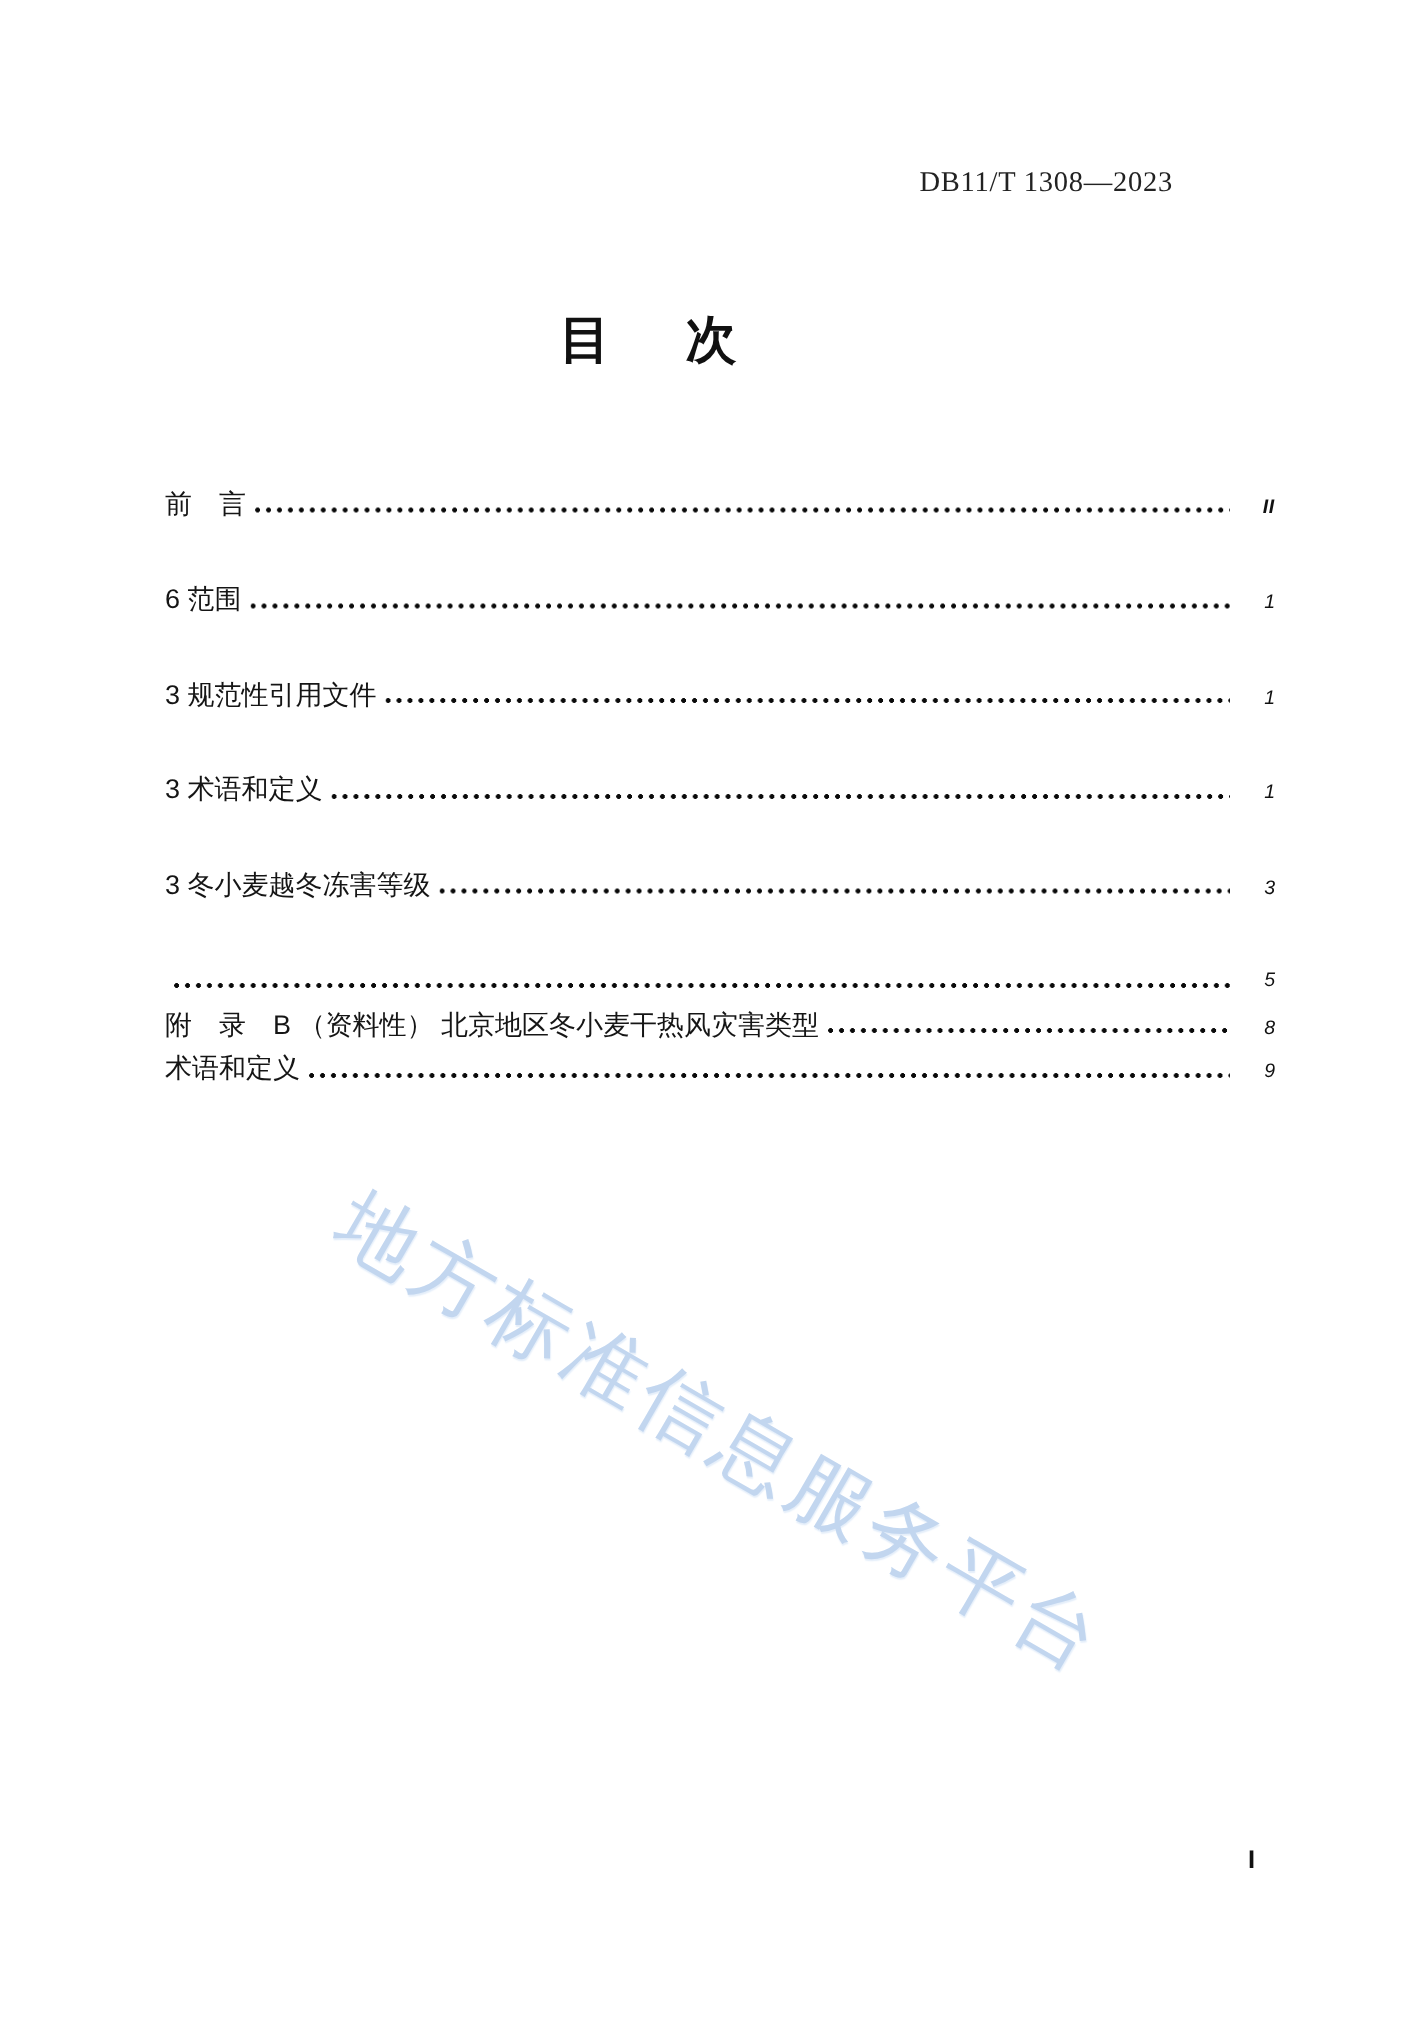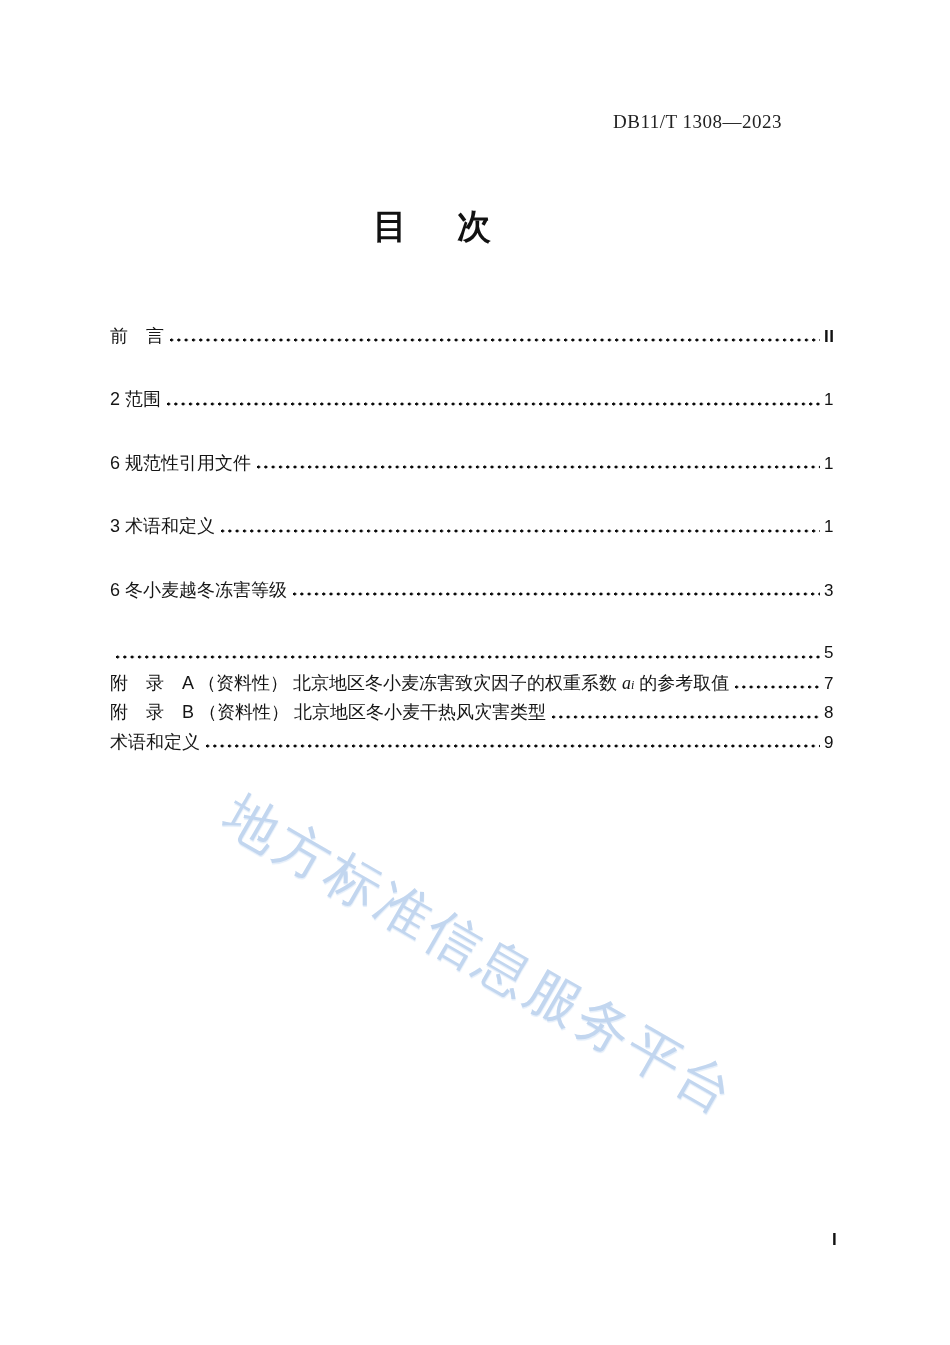--- a/index.html
+++ b/index.html
@@ -83,22 +83,24 @@
     align-self: flex-end;
     height: 10px;
     margin: 0 4px 4px 6px;
     background-image: radial-gradient(circle at 1.7px 5px, #0a0a0a 1.45px, rgba(0,0,0,0) 1.65px);
     background-size: 7.3px 10px;
     background-repeat: repeat-x;
     background-position: left bottom;
   }
   .toc-pagenum {
     min-width: 26px;
-    font-size: 17px;
+    text-align: right;
+    font-size: 13px;
     color: #111111;
+    font-style: italic;
   }
   .toc-pagenum.bold {
     font-weight: bold;
     letter-spacing: 0.5px;
   }
 
   
   .watermark {
     position: absolute;
     left: 247px;
@@ -137,56 +139,48 @@
 
   <div class="toc">
 
     <div class="toc-row">
       <span class="toc-label">前　言</span>
       <span class="dot-leader"></span>
       <span class="toc-pagenum bold">II</span>
     </div>
 
     <div class="toc-row">
-      <span class="toc-label">2 范围</span>
+      <span class="toc-label">6 范围</span>
       <span class="dot-leader"></span>
       <span class="toc-pagenum">1</span>
     </div>
 
     <div class="toc-row">
-      <span class="toc-label">6 规范性引用文件</span>
+      <span class="toc-label">3 规范性引用文件</span>
       <span class="dot-leader"></span>
       <span class="toc-pagenum">1</span>
     </div>
 
     <div class="toc-row">
       <span class="toc-label">3 术语和定义</span>
       <span class="dot-leader"></span>
       <span class="toc-pagenum">1</span>
     </div>
 
     <div class="toc-row">
-      <span class="toc-label">6 冬小麦越冬冻害等级</span>
+      <span class="toc-label">3 冬小麦越冬冻害等级</span>
       <span class="dot-leader"></span>
       <span class="toc-pagenum">3</span>
     </div>
 
     <div class="toc-row">
       <span class="dot-leader"></span>
       <span class="toc-pagenum">5</span>
     </div>
 
-    <div class="toc-row spaced">
-      <span class="toc-label">附　录　A （资料性） 北京地区冬小麦冻害致灾因子的权重系数 </span>
-        <span class="toc-var">a</span>
-        <span class="toc-var-sub">i</span>
-        <span class="toc-label"> 的参考取值</span>
-      <span class="dot-leader"></span>
-      <span class="toc-pagenum">7</span>
-    </div>
 
     <div class="toc-row spaced">
       <span class="toc-label">附　录　B （资料性） 北京地区冬小麦干热风灾害类型</span>
       <span class="dot-leader"></span>
       <span class="toc-pagenum">8</span>
     </div>
 
     <div class="toc-row spaced">
       <span class="toc-label">术语和定义</span>
       <span class="dot-leader"></span>

